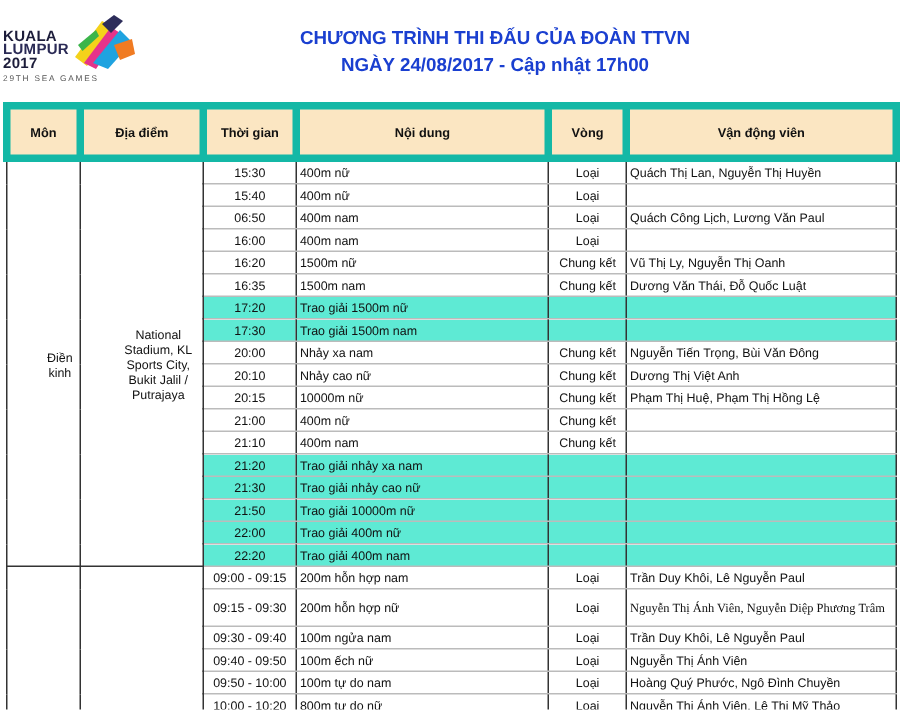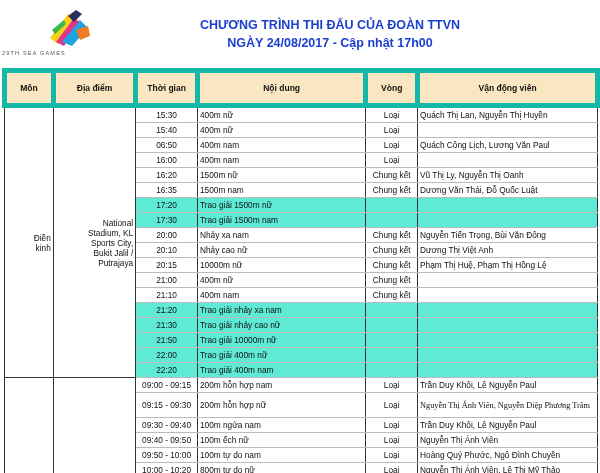--- a/index.html
+++ b/index.html
@@ -10,37 +10,42 @@
   .logo-sub{position:absolute;left:0;top:42px;font-size:5.5px;letter-spacing:1.2px;color:#555;}
   .logo-art{position:absolute;left:44px;top:0;width:46px;height:42px;}
   .title{position:absolute;left:0;width:600px;text-align:center;color:#1a3fd0;font-weight:bold;font-size:12.5px;}
   .t1{top:18px;left:30px;}
   .t2{top:36px;left:30px;}
   table{position:absolute;left:2px;top:68px;border-collapse:collapse;table-layout:fixed;font-size:8.3px;}
   th{background:#fbe6c2;font-weight:bold;height:28px;border:5px solid #14b8a6;text-align:center;font-size:8.5px;}
   td{border-left:1px solid #333;border-right:1px solid #333;border-bottom:1px solid #bbb;height:14px;padding:0 2px;white-space:nowrap;overflow:hidden;}
   td.c{text-align:center;}
   tr.award td.hl{background:#5eead4;}
-  td.span{white-space:normal;text-align:right;vertical-align:middle;border-bottom:1px solid #333;background:#fff;padding-left:24px;}
+  td.span{white-space:normal;text-align:center;vertical-align:middle;border-bottom:1px solid #333;background:#fff;padding-left:24px;}
   tr.tall td{height:24px;}
   td.wrap{white-space:normal;line-height:11px;font-family:Liberation Serif, serif;}
   .sep td{border-top:1px solid #333;}
 </style>
 </head>
 <body>
 
 <div class="logo">
   <svg class="logo-art" viewBox="0 0 46 42">
     <polygon points="4,30 22,6 30,10 12,36" fill="#f4d21a"></polygon>
     <polygon points="10,34 28,10 34,14 18,38" fill="#e6338a"></polygon>
     <polygon points="16,34 34,12 42,20 26,38" fill="#1fa3e0"></polygon>
     <polygon points="22,8 30,2 36,6 28,14" fill="#2d2d5a"></polygon>
     <polygon points="30,22 42,18 44,28 34,32" fill="#f07b22"></polygon>
     <polygon points="6,22 18,12 20,16 9,26" fill="#3bb54a"></polygon>
   </svg>
+  <div class="logo-text">
+    <div>KUALA</div>
+    <div class="lu">LUMPUR</div>
+    <div>2017</div>
+  </div>
   <div class="logo-sub">29TH SEA GAMES</div>
 </div>
 
 <div class="title t1">CHƯƠNG TRÌNH THI ĐẤU CỦA ĐOÀN TTVN</div>
 <div class="title t2">NGÀY 24/08/2017 - Cập nhật 17h00</div>
 
 <table>
   <colgroup>
     <col style="width:49px">
       <col style="width:83px">

